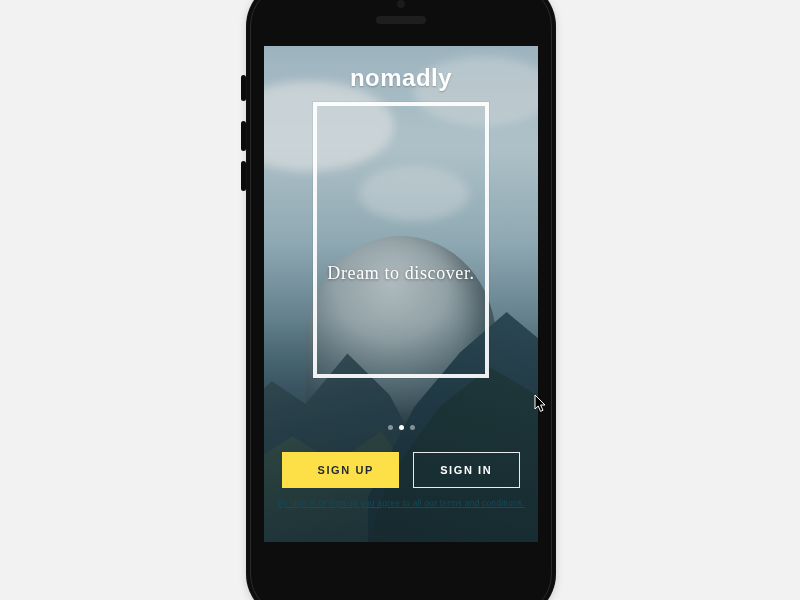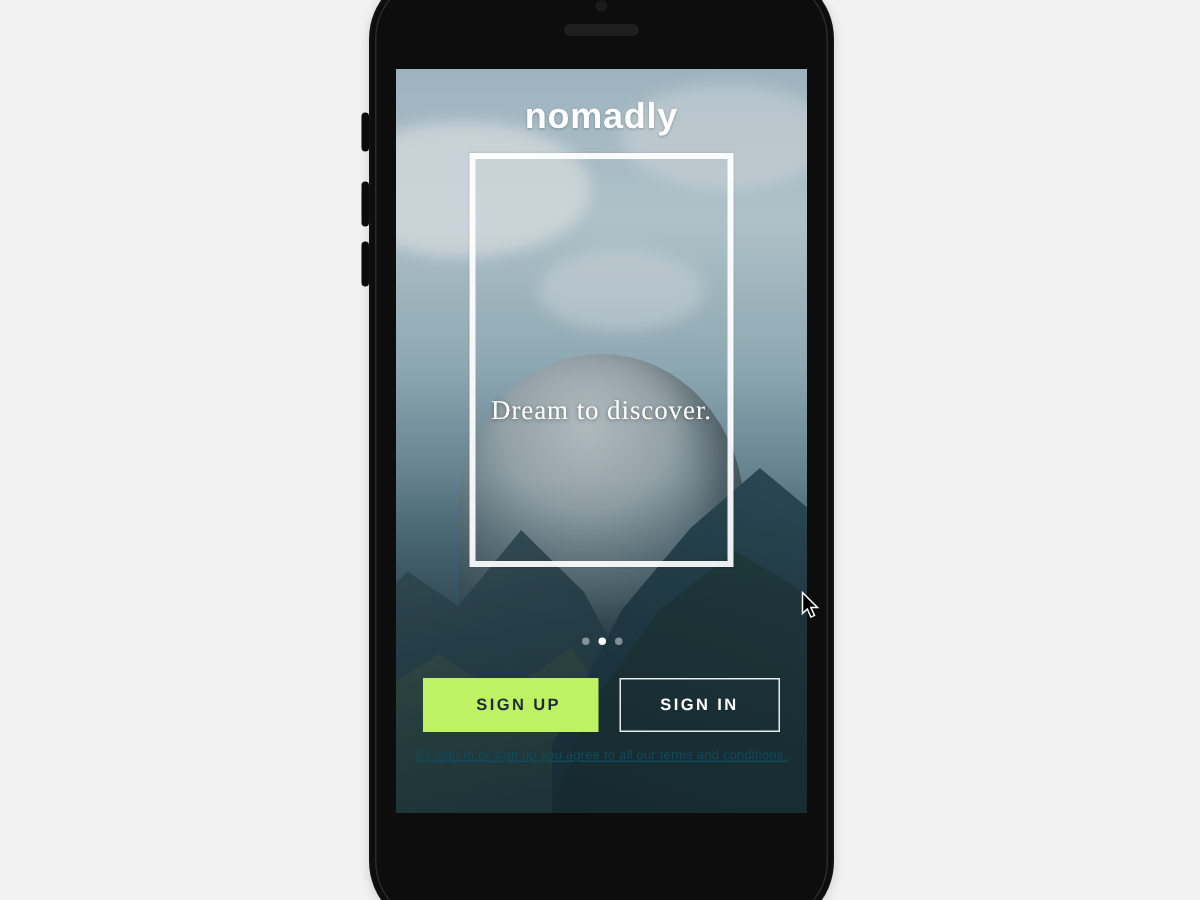--- a/index.html
+++ b/index.html
@@ -132,21 +132,21 @@
     display: flex; gap: 14px;
   }
   .btn {
     flex: 1 1 0;
     height: 36px;
     display: flex; align-items: center; justify-content: center;
     font-size: 11px; font-weight: 700; letter-spacing: 1.6px;
     cursor: pointer;
     user-select: none;
   }
-  .btn.primary   { background: #bef264; color: #1f2a30; padding-left: 11px; }
+  .btn.primary   { background: #fde047; color: #1f2a30; padding-left: 11px; }
   .btn.secondary { background: transparent; color: #fff; border: 1.5px solid rgba(255,255,255,0.9); }
 
   
   .disclaimer {
     position: absolute; bottom: 34px; left: 0; right: 0;
     text-align: center;
     font-size: 8.5px;
     color: #104c5c;
     letter-spacing: 0.2px;
     text-decoration: underline;

